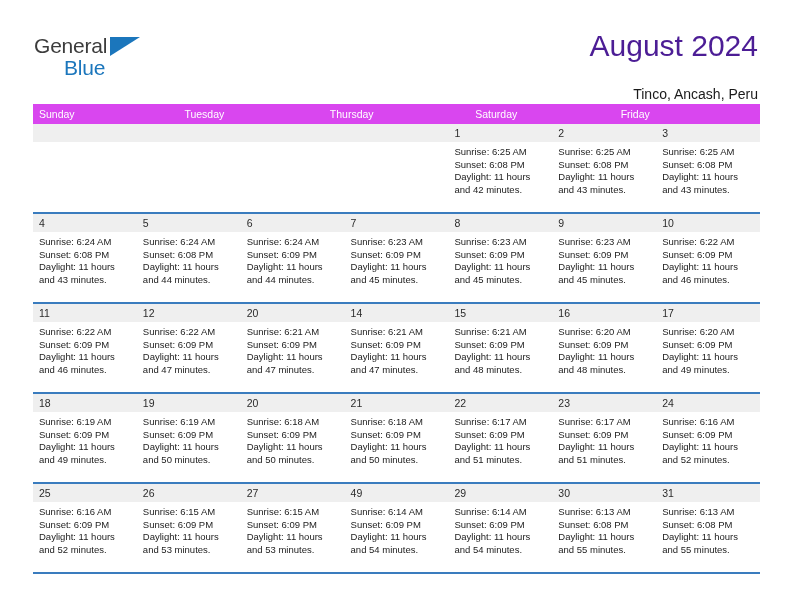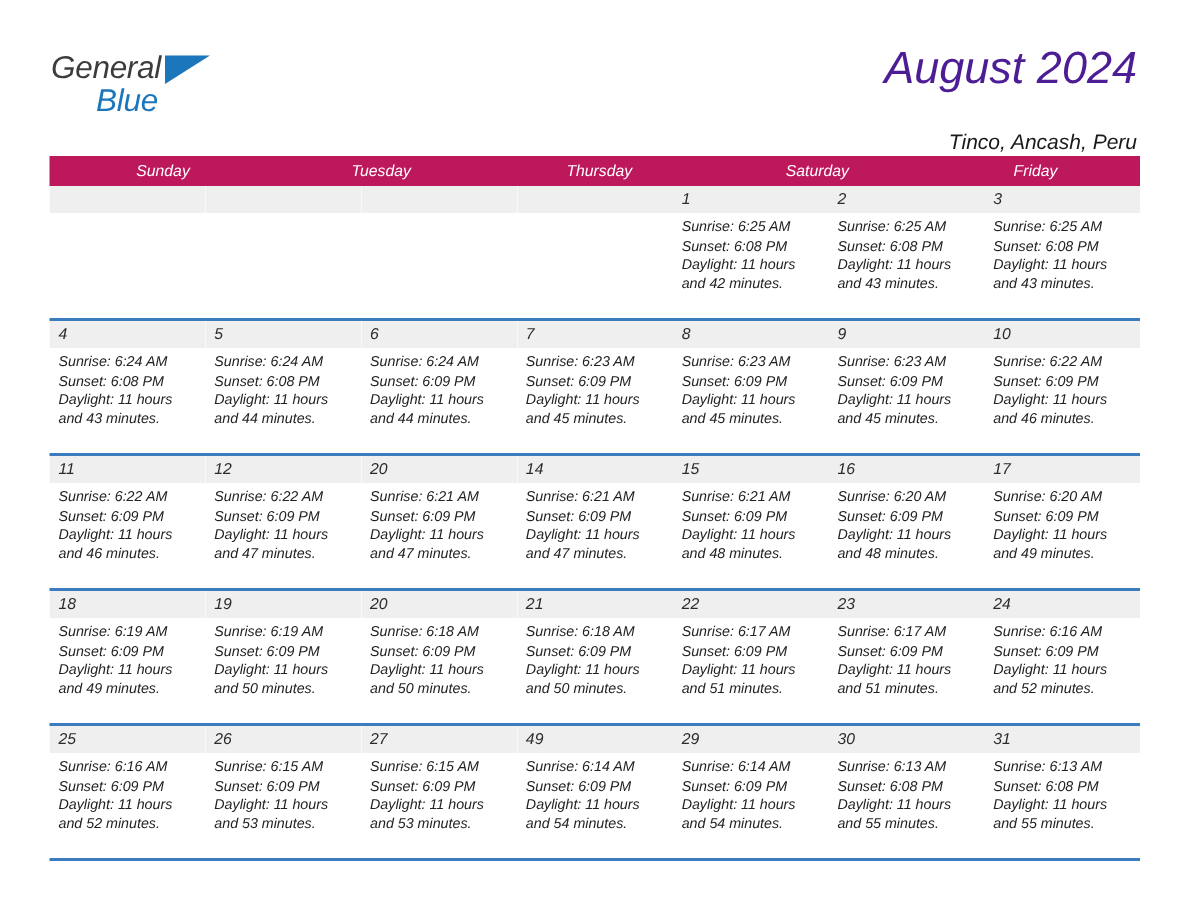--- a/index.html
+++ b/index.html
@@ -12,21 +12,20 @@
     height: 612px;
     font-family: "Liberation Sans", sans-serif;
     color: #000000;
     overflow: hidden;
   }
   .page {
     position: relative;
     width: 792px;
     height: 612px;
     box-sizing: border-box;
-    font-style: italic;
   }
 
   
   .header {
     position: absolute;
     left: 34px;
     top: 28px;
     right: 34px;
     height: 70px;
   }
@@ -90,23 +89,22 @@
 
   
   .calendar {
     position: absolute;
     left: 33px;
     top: 104px;
     width: 727px;
   }
   .weekday-row {
     display: flex;
-    background: #be185d;
+    background: #d946ef;
     height: 20px;
-    text-align: center;
   }
   .weekday {
     flex: 1 1 0;
     color: #ffffff;
     font-size: 10.5px;
     line-height: 20px;
     padding-left: 6px;
     box-sizing: border-box;
     white-space: nowrap;
     overflow: hidden;

